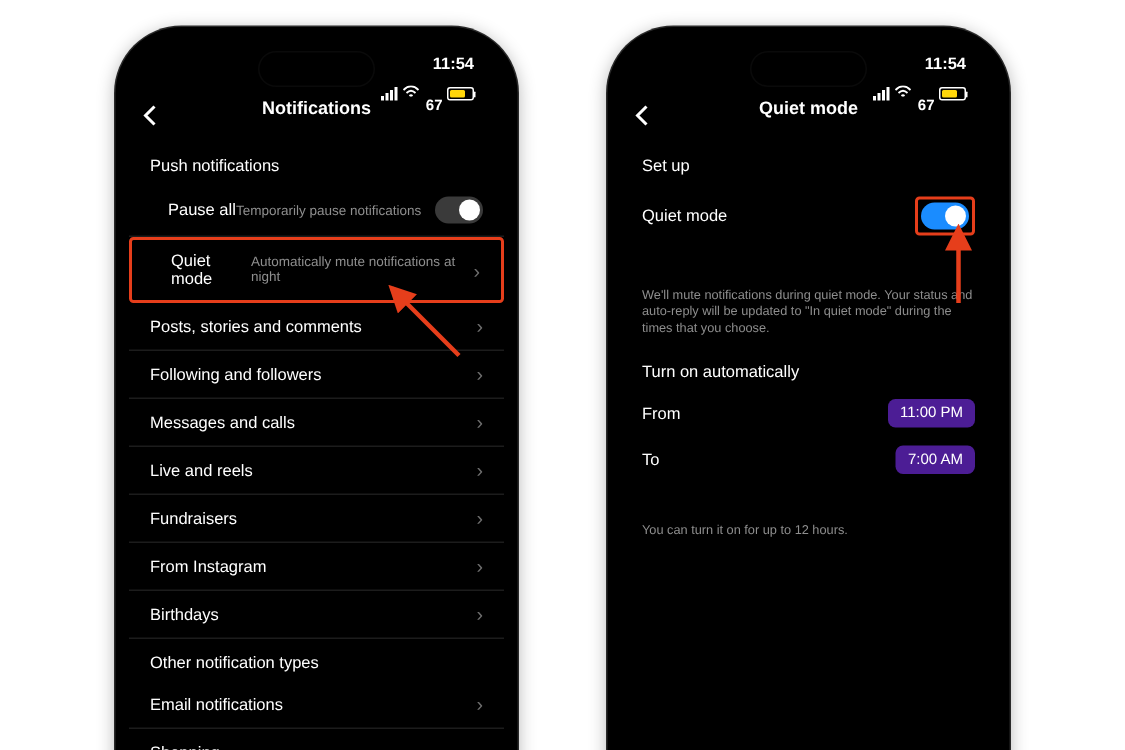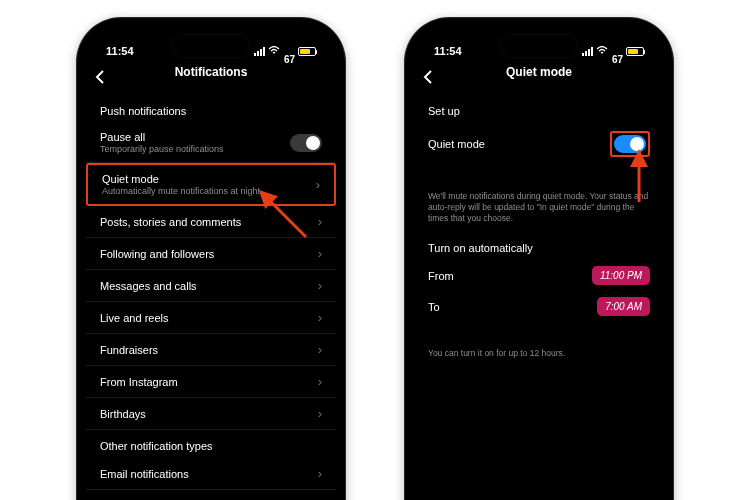--- a/index.html
+++ b/index.html
@@ -36,25 +36,26 @@
     width: 76px; height: 22px;
     background: #000;
     border-radius: 12px;
     z-index: 5;
     box-shadow: 0 0 0 1px #0a0a0a;
   }
   .statusbar {
     height: 38px;
     display: flex;
     justify-content: space-between;
-    align-items: center;
+    align-items: flex-end;
     padding: 10px 20px 0;
     color: #fff;
     font-size: 11px;
     font-weight: 600;
+    flex-direction: column;
   }
   .status-right { display: flex; align-items: center; gap: 3px; }
   .sig, .wifi { display: inline-flex; gap: 1px; align-items: flex-end; }
   .sig i { width: 2px; background:#fff; }
   .batt {
     width: 18px; height: 9px; border:1px solid #fff; border-radius:2px;
     position:relative; display:inline-block;
   }
   .batt::after { content:""; position:absolute; right:-2px; top:2px; width:1.5px; height:4px; background:#fff; border-radius:1px;}
   .batt-fill { position:absolute; left:1px; top:1px; bottom:1px; width:60%; background:#ffd60a; border-radius:1px;}
@@ -87,21 +88,21 @@
   }
   .row {
     display:flex;
     justify-content:space-between;
     align-items:center;
     padding: 8px 14px;
     border-bottom: 0.5px solid #1c1c1c;
     min-height: 30px;
   }
   .row:last-child { border-bottom:none;}
-  .row .labelcol { display:flex; flex-direction:column; }
+  .row .labelcol { display:flex; flex-direction:row;margin-left:12px; }
   .row .label { font-size:11px; color:#fff; }
   .row .sub { font-size:9px; color:#8e8e8e; margin-top:1px; }
   .chev { color:#6e6e6e; font-size:13px; }
   .hl { border:2px solid #e63e1b; border-radius:3px; }
 
   .toggle {
     width: 32px; height: 18px; border-radius: 9px;
     background:#3a3a3a; position:relative;
   }
   .toggle .knob {
@@ -112,25 +113,24 @@
   .toggle.on .knob { right:2px; }
   .toggle.off .knob { right:2px; }
 
   .desc {
     font-size:8.5px; color:#8e8e8e;
     padding: 4px 14px 8px;
     line-height:1.3;
     margin-top:22px;
   }
   .timebox {
-    background:#be185d;
+    background:#4c1d95;
     padding:4px 8px;
     border-radius:5px;
     font-size:10px;
-    font-style:italic;
   }
 
   .arrow {
     position:absolute;
     pointer-events:none;
   }
   .arrow svg { overflow:visible; }
 </style>
 </head>
 <body>

